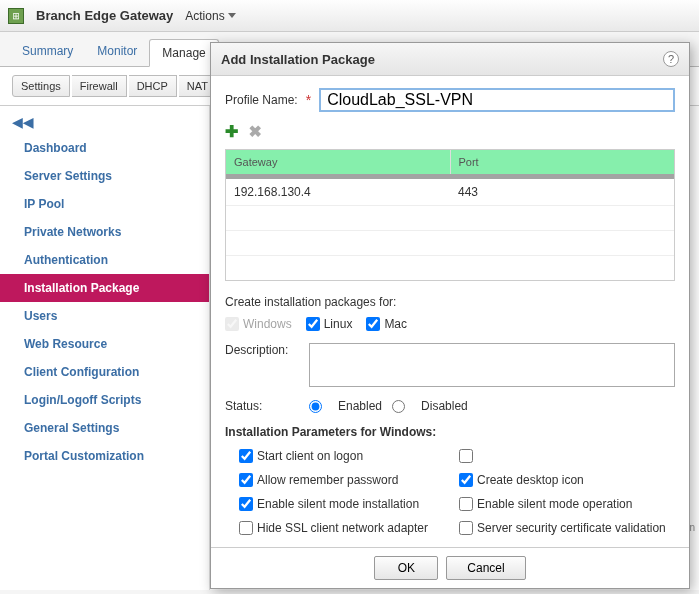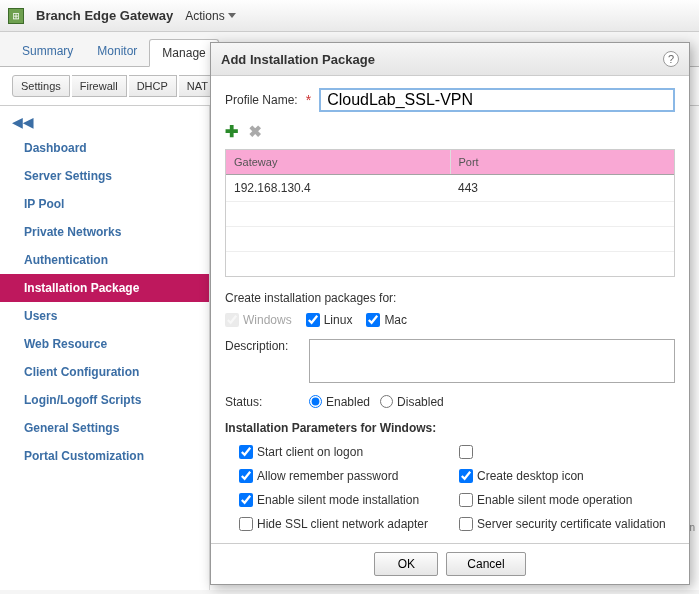--- a/index.html
+++ b/index.html
@@ -36,37 +36,37 @@
   .modal-body { padding: 12px 14px; }
   .row { display:flex; align-items:center; gap:8px; margin-bottom:10px;}
   .label { font-size:12px; color:#333;}
   .req-star { color:#c33; font-size:14px;}
   .text-input { flex:1; border:2px solid #8ab8e6; padding:4px 6px; font-size:16px; outline:none; height:24px;}
   .icon-row { display:flex; gap:10px; margin-bottom:8px;}
   .icon-plus { color:#2a8a2a; font-size:16px; font-weight:bold; cursor:pointer;}
   .icon-remove { color:#aaa; font-size:16px; font-weight:bold; cursor:pointer;}
 
   .grid { border:1px solid #ccc; margin-bottom:14px;}
-  .grid-head { display:flex; background:#f9a8d4; border-bottom:1px solid #a3a3a3;}
+  .grid-head { display:flex; background:#86efac; border-bottom:5px solid #a3a3a3;}
   .grid-head-cell { padding:6px 8px; font-size:11px; color:#555; flex:1; border-right:1px solid #ddd;}
   .grid-head-cell:last-child{border-right:none;}
   .grid-body-row { display:flex; border-bottom:1px solid #eee;}
   .grid-body-row:last-child{border-bottom:none;}
   .grid-cell { padding:6px 8px; font-size:12px; flex:1;}
   .grid-body-row.empty .grid-cell { height:24px;}
 
   .section-label { font-size:12px; margin-bottom:8px;}
   .cb-row { display:flex; gap:14px; align-items:center; margin-bottom:12px; flex-wrap:wrap;}
   .cb-wrap { display:flex; align-items:center; gap:4px;}
   .cb-wrap.disabled { opacity:0.45;}
   input[type=checkbox]{ width:14px;height:14px; cursor:pointer;}
   .desc-row { display:flex; gap:10px; margin-bottom:12px; align-items:flex-start;}
   .desc-area { flex:1; border:1px solid #aaa; height:44px; resize:none; padding:4px; font-size:12px;}
   .radio-row { display:flex; align-items:center; gap:10px;}
-  .radio-wrap { display:flex; align-items:flex-start; gap:4px;}
+  .radio-wrap { display:flex; align-items:flex-end; gap:16px;}
   input[type=radio]{cursor:pointer;}
 
   .bold-label{ font-weight:bold; margin-top:4px; margin-bottom:10px;}
 
   .two-col { display:grid; grid-template-columns: 210px 230px; row-gap:10px; column-gap:10px; margin-left:14px;}
   .two-col .cb-wrap{ font-size:12px;}
 
   .modal-footer { border-top:1px solid #ccc; padding:8px 12px; display:flex; justify-content:center; gap:8px;}
   .btn { border:1px solid #999; background:linear-gradient(#fdfdfd,#e6e6e6); padding:4px 20px; font-size:12px; border-radius:2px; cursor:pointer; min-width:64px;}
 

